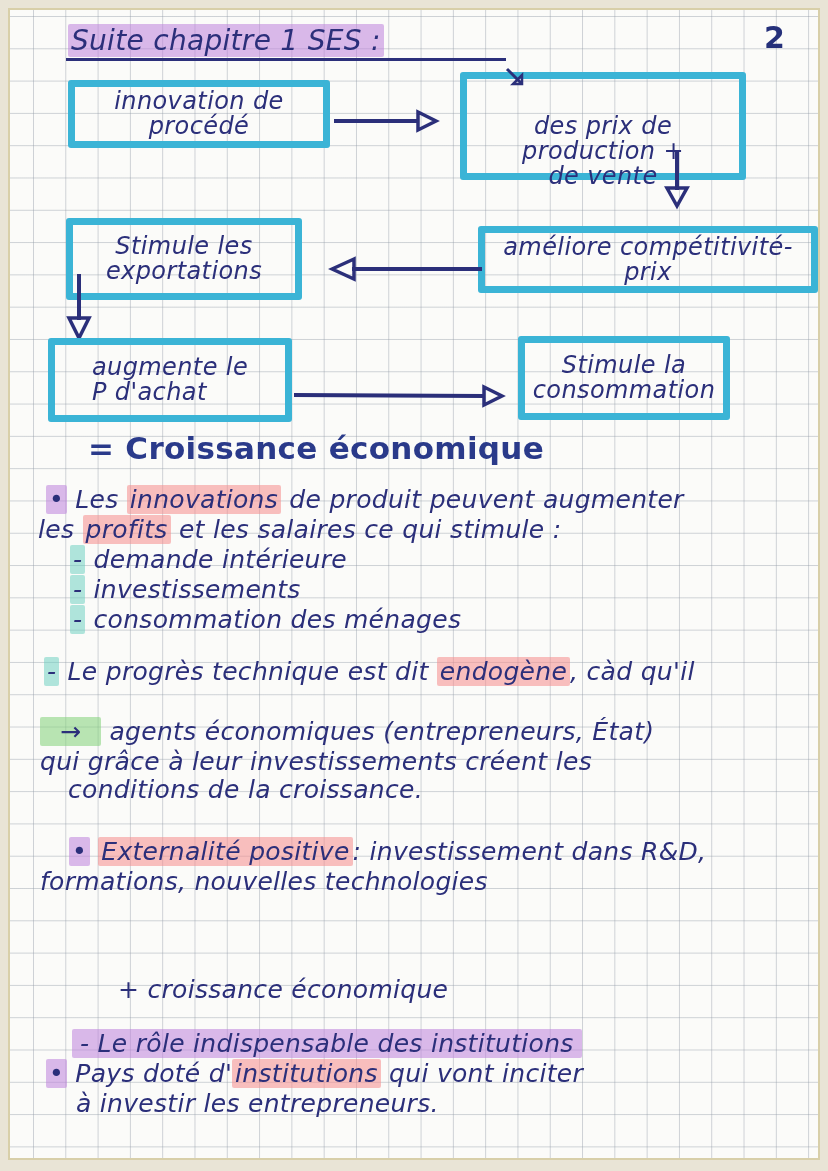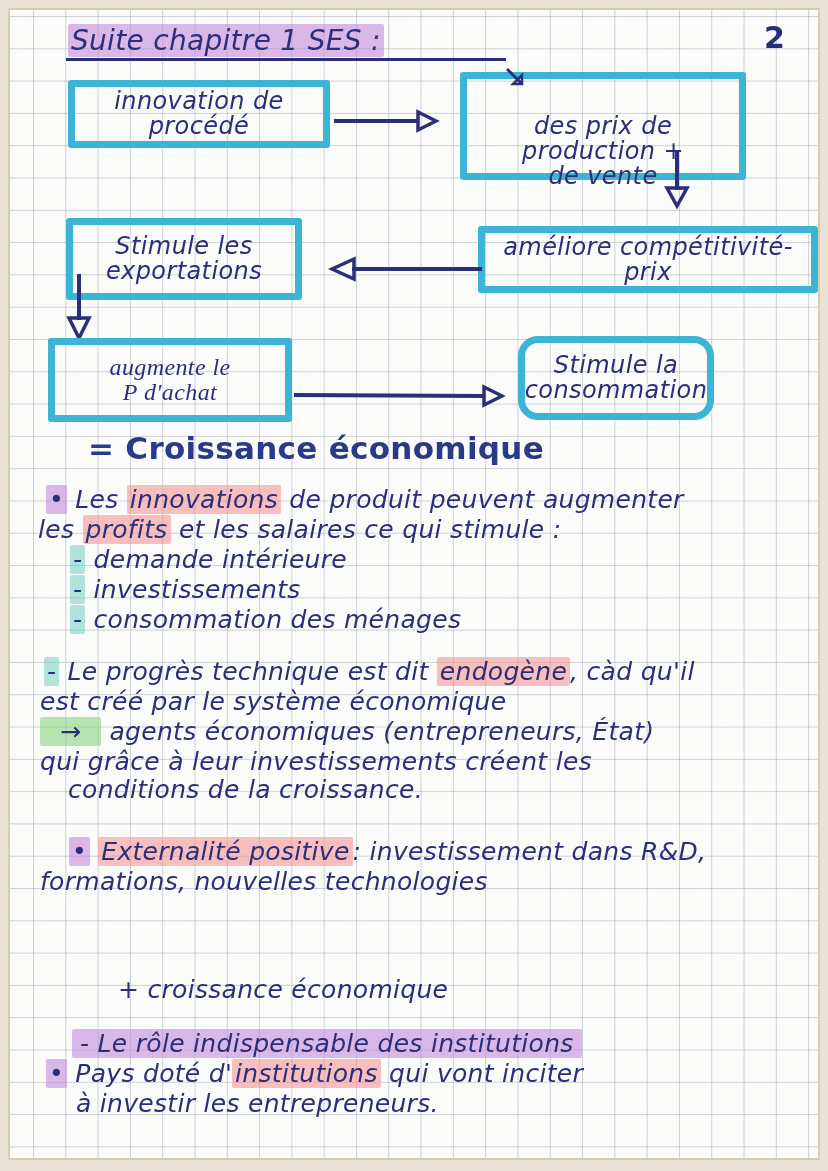--- a/index.html
+++ b/index.html
@@ -105,30 +105,30 @@
     <span class="txt">Stimule les
 exportations</span>
   </div>
 
   <svg class="arrow" style="left:54px; top:262px;" width="30" height="72" viewBox="0 0 30 72">
     <line x1="15" y1="2" x2="15" y2="48" stroke="#2b2f7a" stroke-width="4"></line>
     <polygon points="5,46 25,46 15,66" fill="none" stroke="#2b2f7a" stroke-width="3.5"></polygon>
   </svg>
 
   <div class="box" style="left:38px; top:328px; width:244px; height:84px;">
-    <span class="txt" style="text-align:center;font-family:Liberation Serif, serif;">augmente le
+    <span class="txt" style="text-align:left;">augmente le
 P d'achat</span>
   </div>
 
   <svg class="arrow" style="left:280px; top:372px;" width="216" height="28" viewBox="0 0 216 28">
     <line x1="4" y1="13" x2="194" y2="14" stroke="#2b2f7a" stroke-width="4"></line>
     <polygon points="194,5 212,14 194,23" fill="none" stroke="#2b2f7a" stroke-width="3.5"></polygon>
   </svg>
 
-  <div class="box" style="left:508px; top:326px; width:196px; height:84px;border-radius:20px;">
+  <div class="box" style="left:508px; top:326px; width:212px; height:84px;">
     <span class="txt">Stimule la
 consommation</span>
   </div>
 
   <div class="ink result" style="left:78px; top:420px;">= Croissance économique</div>
 
   <div class="ink p" style="left:36px; top:476px;">
     <span class="hl hl-purple">•</span>
     <span>Les</span>
     <span class="hl hl-pink">innovations</span>
@@ -150,21 +150,20 @@
   <div class="ink p" style="left:60px; top:596px;">
     <span class="hl hl-teal">-</span>
     <span>consommation des ménages</span>
   </div>
 
   <div class="ink p" style="left:34px; top:648px;">
     <span class="hl hl-teal">-</span>
     <span>Le progrès technique est dit</span>
     <span class="hl hl-pink">endogène</span><span>, càd qu'il</span>
   </div>
-  <div class="ink p" style="left:30px; top:678px;">est créé par le système économique</div>
   <div class="ink p" style="left:30px; top:708px;">
     <span class="hl hl-green" style="padding:0 20px; font-style:normal;">→</span>
     <span>agents économiques (entrepreneurs, État)</span>
   </div>
   <div class="ink p" style="left:30px; top:738px;">qui grâce à leur investissements créent les</div>
   <div class="ink p" style="left:58px; top:766px;">conditions de la croissance.</div>
 
   <div class="ink p" style="left:44px; top:828px;padding-left:15px;">
     <span class="hl hl-purple">•</span>
     <span class="hl hl-pink">Externalité positive</span><span>: investissement dans R&amp;D,</span>

